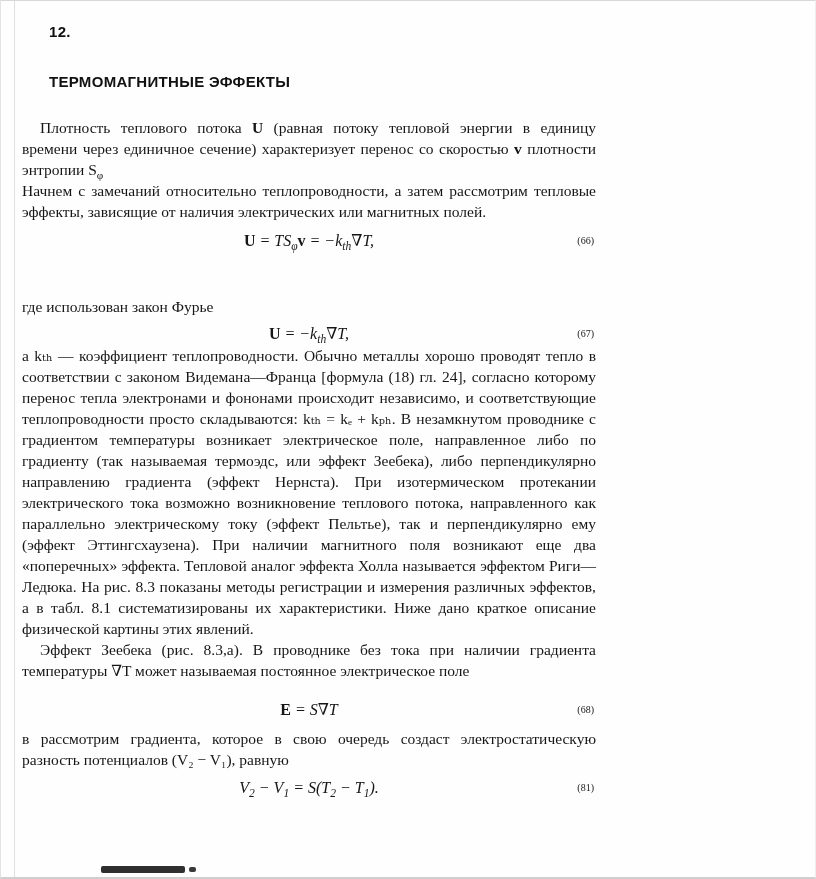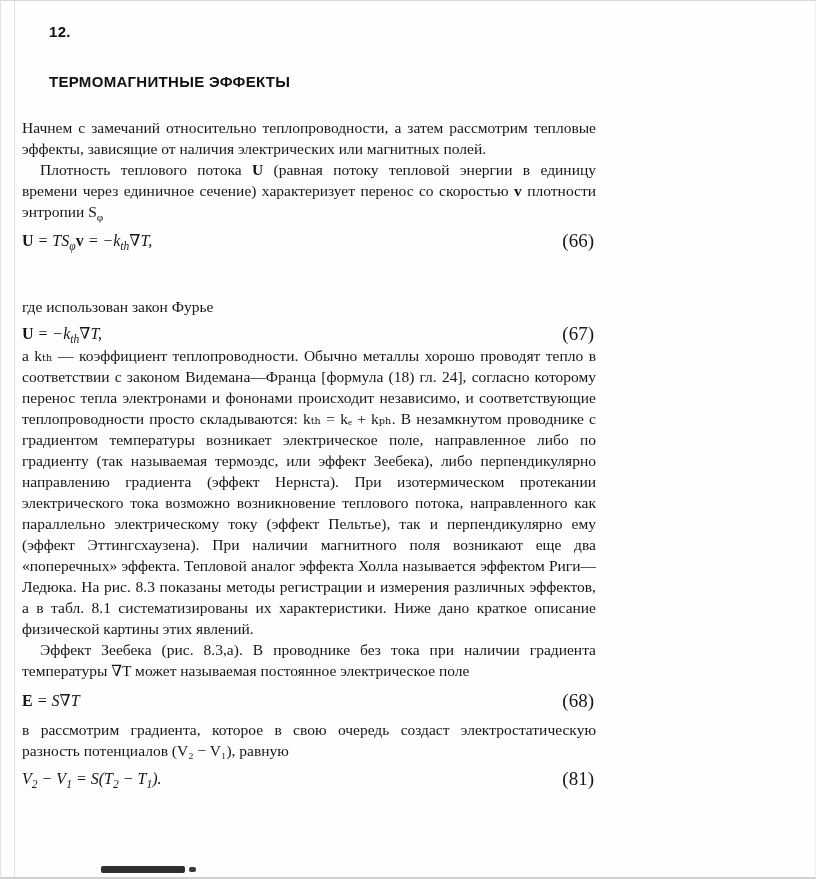--- a/index.html
+++ b/index.html
@@ -56,45 +56,45 @@
   .body-p {
     margin: 0;
     font-size: 15.5px;
     line-height: 21px;
     text-align: justify;
   }
   .indent { text-indent: 18px; }
   b.vec { font-style: normal; font-weight: bold; }
   .eq-row {
     position: relative;
-    text-align: left;
+    text-align: center;
     font-size: 16px;
     line-height: 22px;
   }
   .eq-body {
     font-style: italic;
   }
   .eq-body sub {
     font-size: 0.72em;
     line-height: 0;
   }
   .body-p sub {
     font-size: 0.72em;
     line-height: 0;
   }
   .eq-num {
     position: absolute;
     right: 2px;
     top: 0;
     font-style: normal;
-    font-size: 19px;
+    font-size: 10px;
   }
   .eq66 { margin-top: 8px; margin-bottom: 44px; }
   .eq67 { margin-top: 6px; }
-  .eq68 { margin-top: 9px; margin-bottom: 7px; }
+  .eq68 { margin-top: 18px; margin-bottom: 7px; }
   .eq69 { margin-top: 7px; }
   .scan-bar {
     position: absolute;
     left: 100px;
     bottom: 4px;
     width: 84px;
     height: 7px;
     background: #2f2f2f;
     border-radius: 2px;
     filter: blur(0.4px);
@@ -119,23 +119,23 @@
   <div class="content">
 
     <div class="heading">
       <span>12.</span>
       <span>
         <br>
         <span>ТЕРМОМАГНИТНЫЕ ЭФФЕКТЫ</span>
       </span>
     </div>
 
+    <p class="body-p indent"><span>Плотность теплового потока </span><b class="vec">U</b><span> (равная потоку тепловой энергии в единицу времени через единичное сечение) характеризует перенос со скоростью </span><b class="vec">v</b><span> плотности энтропии S</span><sub>φ</sub></p>
+
     <p class="body-p">Начнем с замечаний относительно теплопроводности, а затем рассмотрим тепловые эффекты, зависящие от наличия электрических или магнитных полей.</p>
-
-    <p class="body-p indent"><span>Плотность теплового потока </span><b class="vec">U</b><span> (равная потоку тепловой энергии в единицу времени через единичное сечение) характеризует перенос со скоростью </span><b class="vec">v</b><span> плотности энтропии S</span><sub>φ</sub></p>
 
     <div class="eq-row eq66">
       <span class="eq-body"><b class="vec">U</b><span> = TS</span><sub>φ</sub><b class="vec">v</b><span> = −k</span><sub>th</sub><span>∇T,</span></span>
       <span class="eq-num">(66)</span>
     </div>
 
     <p class="body-p">где использован закон Фурье</p>
 
     <div class="eq-row eq67">
       <span class="eq-body"><b class="vec">U</b><span> = −k</span><sub>th</sub><span>∇T,</span></span>

